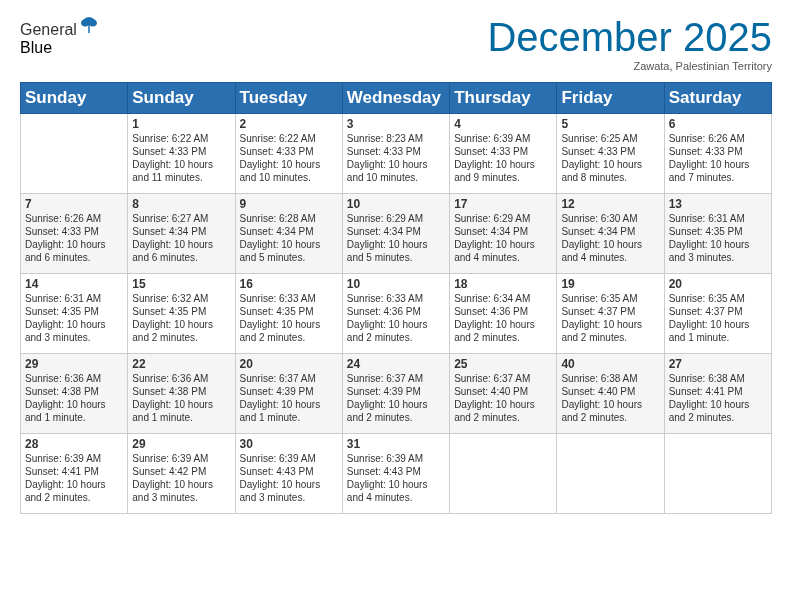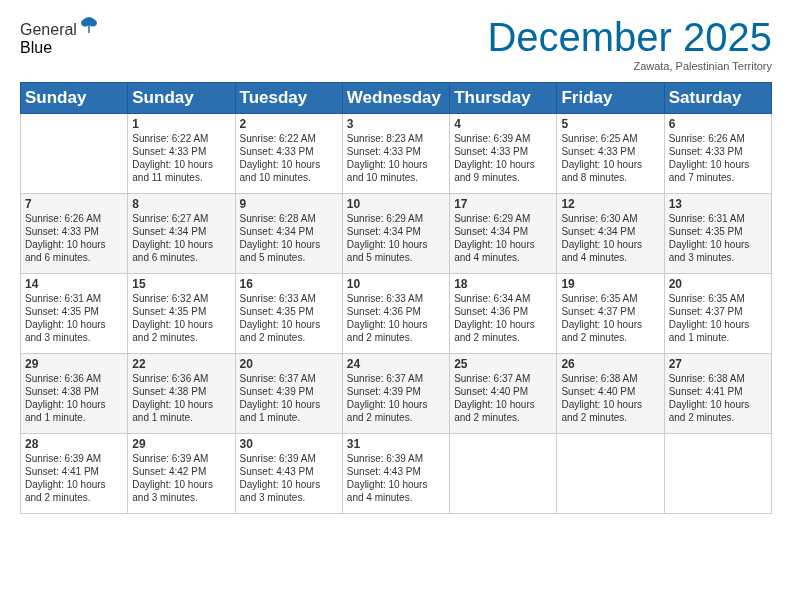--- a/index.html
+++ b/index.html
@@ -272,21 +272,21 @@
 Sunset: 4:39 PM
 Daylight: 10 hours and 2 minutes.</div>
           </td>
           <td>
             <span class="day-number">25</span>
             <div class="day-info">Sunrise: 6:37 AM
 Sunset: 4:40 PM
 Daylight: 10 hours and 2 minutes.</div>
           </td>
           <td>
-            <span class="day-number">26</span>
+            <span class="day-number">40</span>
             <div class="day-info">Sunrise: 6:38 AM
 Sunset: 4:40 PM
 Daylight: 10 hours and 2 minutes.</div>
           </td>
           <td>
             <span class="day-number">27</span>
             <div class="day-info">Sunrise: 6:38 AM
 Sunset: 4:41 PM
 Daylight: 10 hours and 2 minutes.</div>
           </td>

